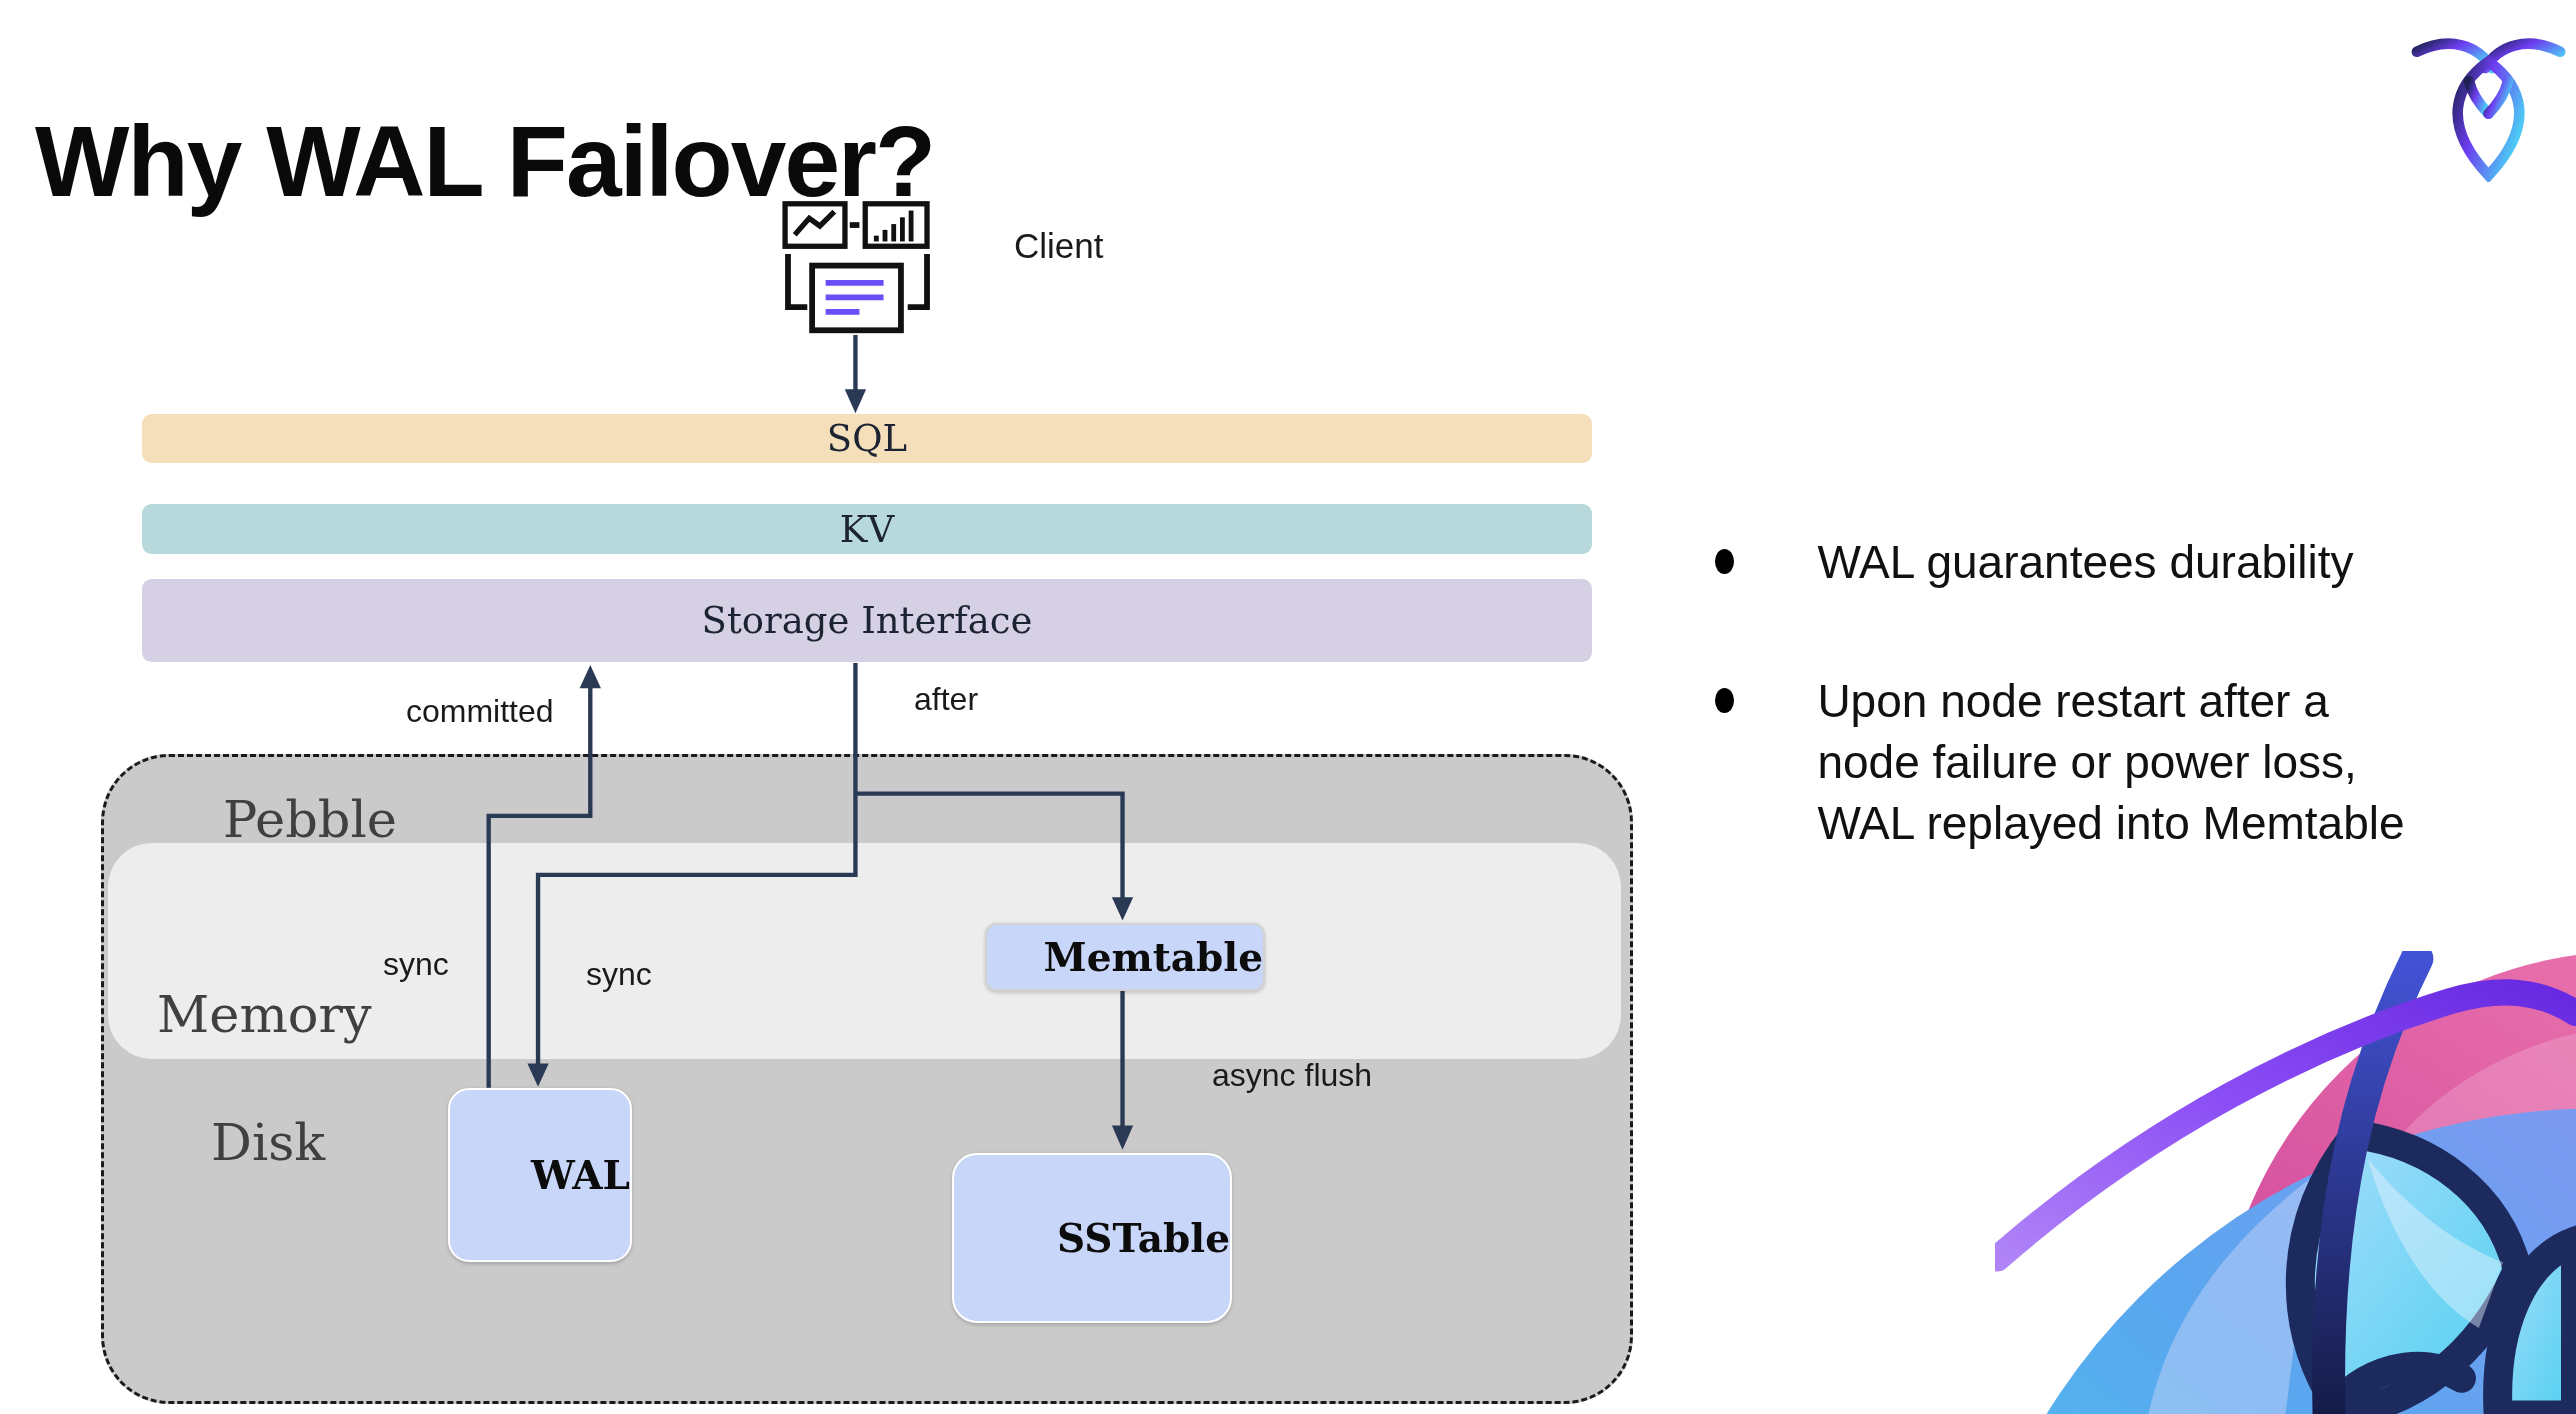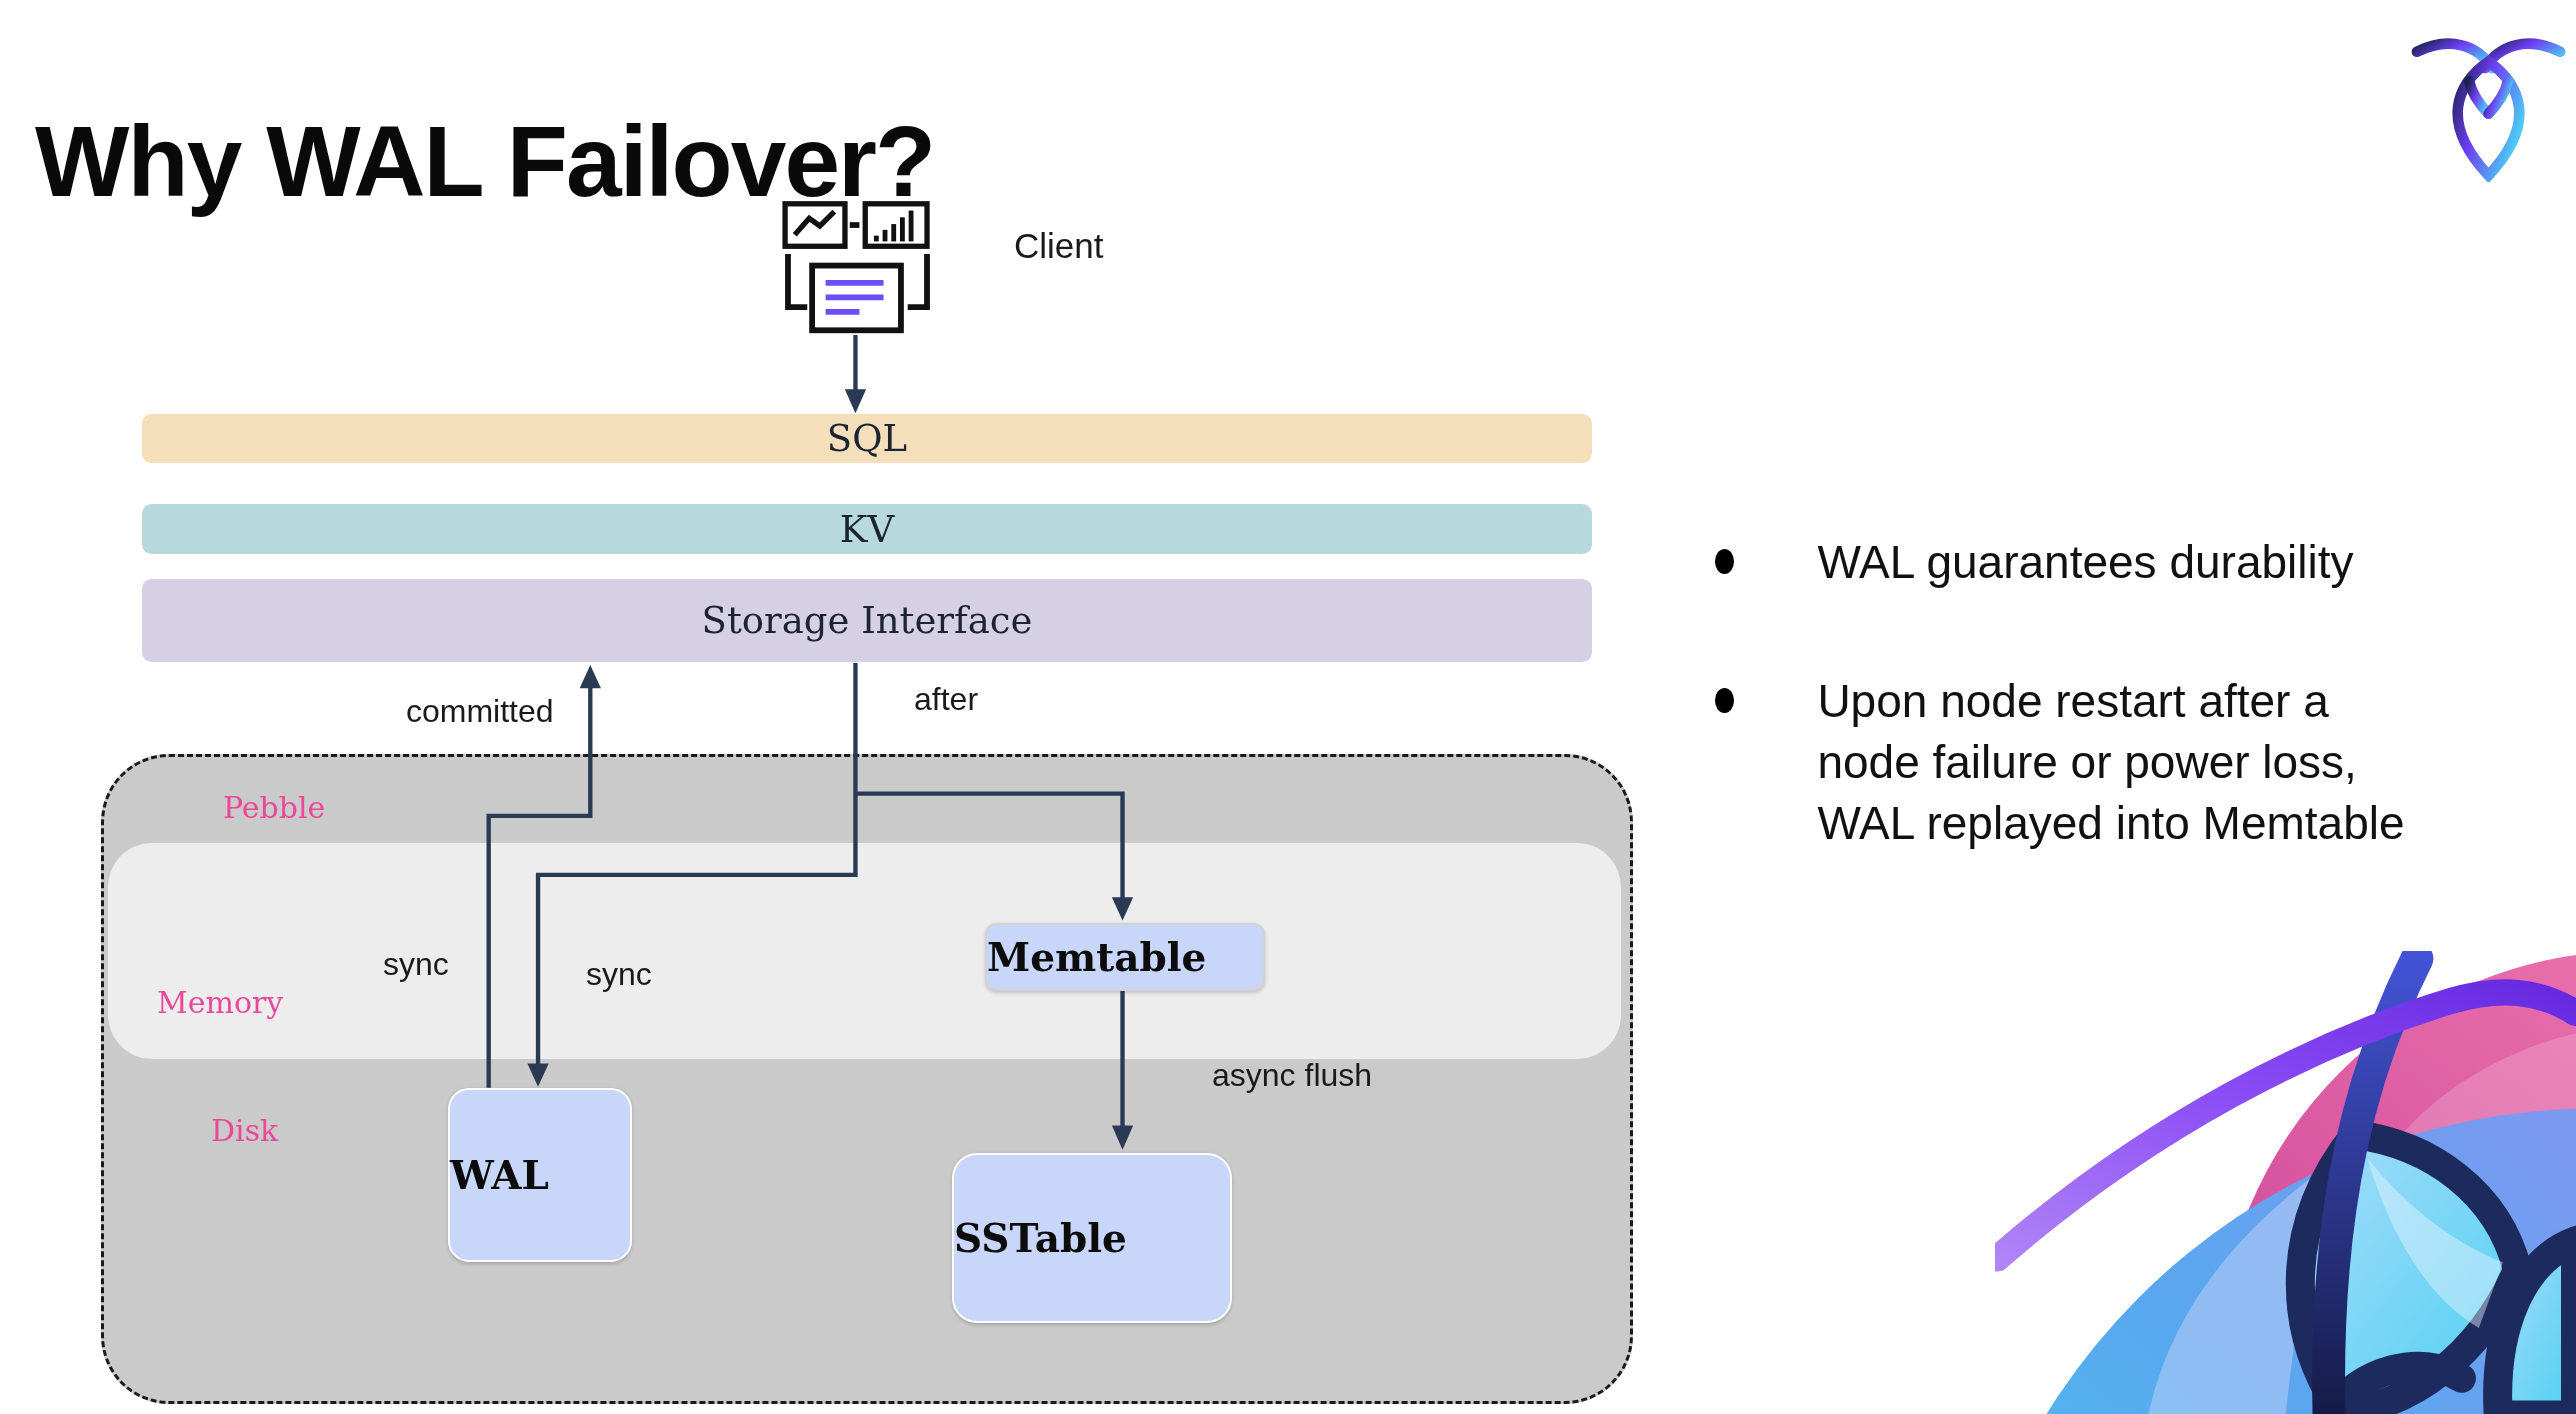--- a/index.html
+++ b/index.html
@@ -14,35 +14,35 @@
   .bar{left:142px;width:1450px;border-radius:9.7px;display:flex;align-items:center;justify-content:center;
        font-family:"DejaVu Serif",serif;font-size:37px;color:#1c2333;z-index:2;}
   .bar-sql{top:414px;height:49px;}
   .bar-kv{top:504px;height:50px;}
   .bar-storage{top:579px;height:83px;}
 
   
   .pebble{left:101px;top:754px;width:1526px;height:644px;border:3.9px dashed #1a1a1a;border-radius:68px;z-index:1;}
   .memory-band{left:108px;top:843px;width:1513px;height:216px;border-radius:44px;z-index:2;}
 
-  .serif-label{font-family:"DejaVu Serif",serif;font-size:30px;color:#ec4899;z-index:7;}
+  .serif-label{font-family:"DejaVu Serif",serif;font-size:51px;color:#404040;z-index:7;}
   .sans-label{font-family:"Liberation Sans",sans-serif;font-size:32px;color:#1a1a1a;z-index:7;}
 
   .lbl-pebble{left:223px;top:790px;}
   .lbl-memory{left:157px;top:985px;}
   .lbl-disk{left:211px;top:1113px;}
   .lbl-sync-left{left:383px;top:946px;}
   .lbl-sync-right{left:586px;top:956px;}
   .lbl-committed{left:406px;top:693px;}
   .lbl-commit{left:914px;top:681px;}
   .lbl-async{left:1212px;top:1057px;}
   .lbl-client{left:1014px;top:226px;font-size:35px;}
 
   
-  .node{display:flex;align-items:center;justify-content:flex-start;z-index:6;
+  .node{display:flex;align-items:center;justify-content:flex-end;z-index:6;
         font-family:"DejaVu Serif",serif;font-weight:bold;font-size:39px;color:#0c0c0c;
         box-shadow:0 1.9px 3.9px rgba(0,0,0,0.18);}
   .node-memtable{left:985px;top:923px;width:276px;height:64px;border:2.9px solid #d2d2d2;border-radius:11.6px;}
   .node-wal{left:448px;top:1088px;width:180px;height:170px;border:2.9px solid #ffffff;border-radius:21px;}
   .node-sstable{left:952px;top:1153px;width:276px;height:166px;border:2.9px solid #ffffff;border-radius:25px;}
 
   
   .connectors{left:0;top:0;width:2576px;height:1415px;z-index:5;pointer-events:none;}
 
   

